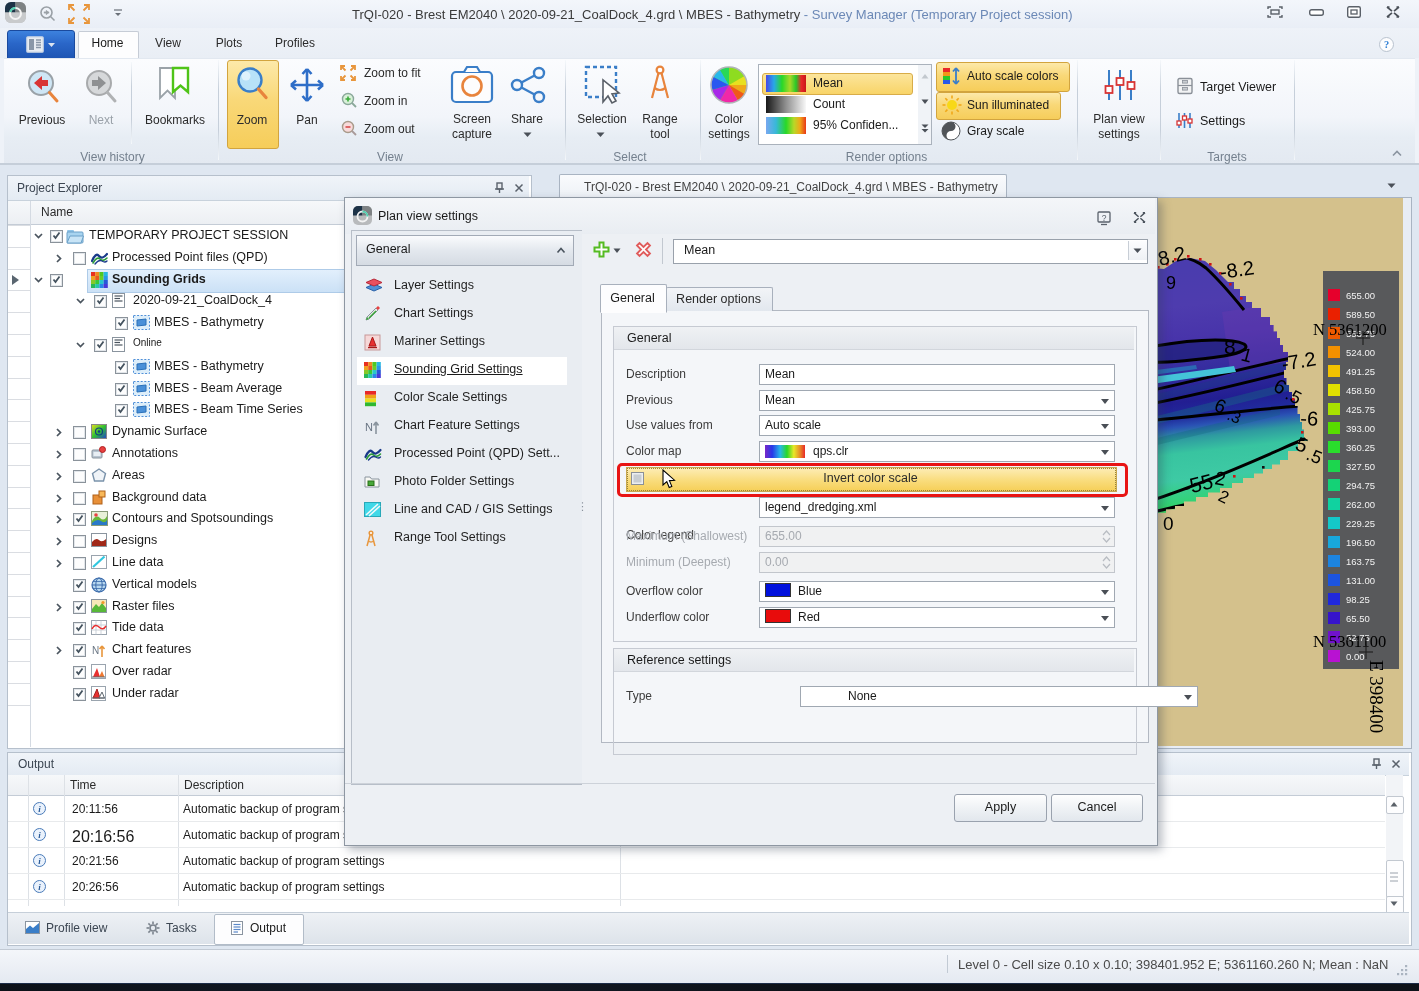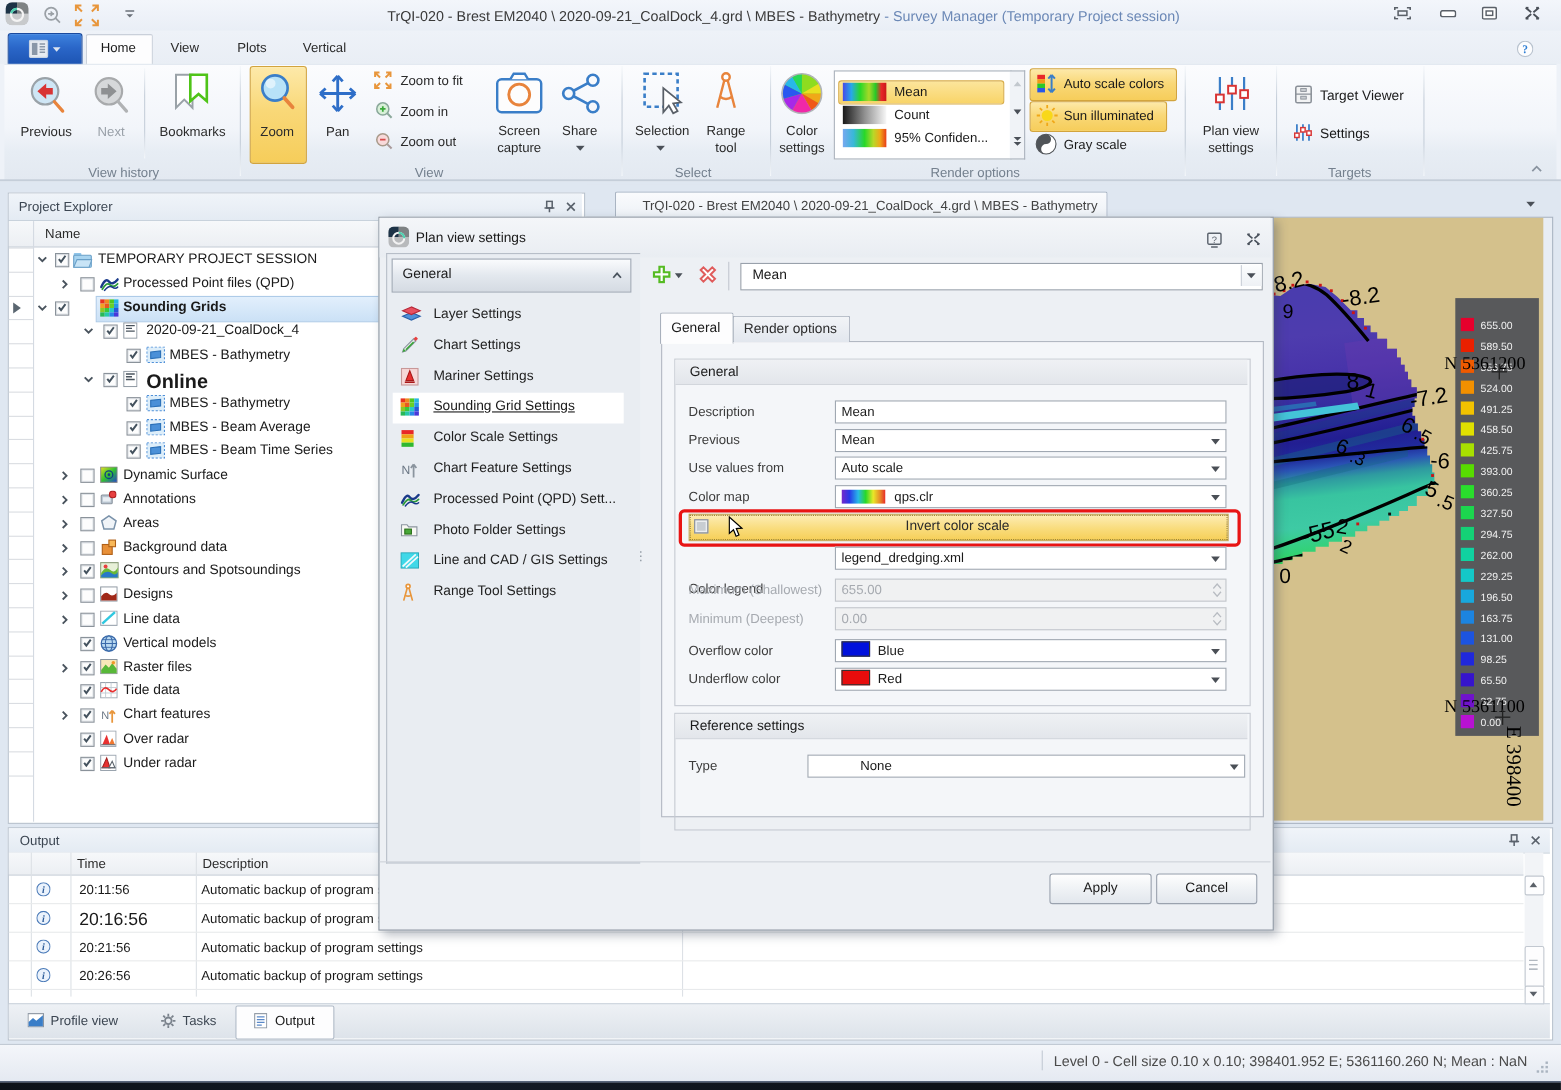--- a/index.html
+++ b/index.html
@@ -71,21 +71,21 @@
 <svg class="ic" style="left:26px;top:36px;" width="30" height="17" viewBox="0 0 30 17">
     <rect x="0.8" y="0.8" width="16.4" height="15.4" rx="1" fill="#e8ecf2" stroke="#c8d4e4" stroke-width="1.2"></rect>
     <rect x="3" y="3" width="5" height="11" fill="#8a97a8"></rect>
     <path d="M10 4 h5 M10 6.5 h5 M10 9 h5 M10 11.5 h5" stroke="#8a97a8" stroke-width="1.3"></path>
     <path d="M22 7 h7 l-3.5 4 z" fill="#dce4f0"></path>
   </svg>
 <div class="ab" style="left:78px;top:31px;width:59px;height:27px;background:#fdfdfe;border:1px solid #c6ccd6;border-bottom:none;border-radius:2px 2px 0 0;"></div>
 <div class="ab" style="left:78px;top:36px;width:59px;text-align:center;color:#1a1a1a;">Home</div>
 <div class="ab" style="left:143px;top:36px;width:50px;text-align:center;color:#2b2b2b;">View</div>
 <div class="ab" style="left:204px;top:36px;width:50px;text-align:center;color:#2b2b2b;">Plots</div>
-<div class="ab" style="left:264px;top:36px;width:62px;text-align:center;color:#2b2b2b;">Vertical</div>
+<div class="ab" style="left:264px;top:36px;width:62px;text-align:center;color:#2b2b2b;">Profiles</div>
 <svg class="ic" style="left:1379px;top:37px;" width="15" height="15" viewBox="0 0 15 15">
     <circle cx="7.5" cy="7.5" r="7" fill="#fdfdfe" stroke="#b8c2ce" stroke-width="1"></circle>
     <text x="7.5" y="11.2" text-anchor="middle" font-size="10.5" font-weight="bold" fill="#2f7fd4" font-family="Liberation Serif">?</text>
   </svg>
 
 <div class="ab" style="left:4px;top:58px;width:1411px;height:105px;background:linear-gradient(#fbfcfe,#f2f5fa 55%,#e7edf4 75%,#e3e9f1);border-top:1px solid #e2e8f0;"></div>
 <div class="ab" style="left:0;top:163px;width:1419px;height:2px;background:#c5ced9;"></div>
 <div class="vsep" style="left:131px;top:62px;height:82px;"></div>
 <div class="vsep" style="left:218px;top:60px;height:100px;"></div>
 <div class="vsep" style="left:565px;top:60px;height:100px;"></div>
@@ -476,21 +476,21 @@
 <div class="ic" style="left:112px;top:337px;">
     <svg width="13" height="15" viewBox="0 0 13 15">
       <rect x="0.5" y="0.5" width="12" height="14" fill="#fff" stroke="#8a949e"></rect>
       <g stroke="#4a545e" stroke-width="1.2">
         <line x1="2.5" y1="3" x2="10.5" y2="3"></line>
         <line x1="2.5" y1="5.5" x2="8" y2="5.5"></line>
         <line x1="2.5" y1="8" x2="10.5" y2="8"></line>
       </g>
     </svg>
   </div>
-<div class="ab" style="left:133px;top:337px;font-size:18px;font-weight:bold;white-space:nowrap;">Online</div>
+<div class="ab" style="left:133px;top:337px;font-size:10px;font-weight:normal;white-space:nowrap;">Online</div>
 <div class="ab" style="left:115px;top:361px;width:11px;height:11px;background:#fdfdfd;border:1px solid #8a929a;box-shadow:inset 0 0 0 1px #e2e6ea;"></div>
 <svg class="ic" style="left:117px;top:362px;" width="9" height="9" viewBox="0 0 9 9">
     <path d="M1.5 4.5 L3.5 7 L7.5 1.5" stroke="#44525e" stroke-width="1.8" fill="none"></path>
   </svg>
 <div class="ic" style="left:133px;top:359px;">
     <svg width="17" height="15" viewBox="0 0 17 15">
       <rect x="0.5" y="0.5" width="16" height="14" fill="#ddeefa" stroke="#5090d8" stroke-width="1" stroke-dasharray="2 1.6"></rect>
       <path d="M4 5 L13 4 L13 10 L4 11 Z" fill="#4a90d8" stroke="#2a70b8" stroke-width="1"></path>
     </svg>
   </div>
@@ -1134,17 +1134,17 @@
     </svg></div>
 <div class="lbl" style="left:626px;top:581px;">Overflow color</div>
 <div class="fld" style="left:759px;top:581px;width:349px;"><span style="display:inline-block;width:24px;height:12px;background:#0010dc;border:1px solid #333;vertical-align:-2px;"></span><span style="padding-left:7px;">Blue</span><div class="cmbarw"></div></div>
 <div class="lbl" style="left:626px;top:607px;">Underflow color</div>
 <div class="fld" style="left:759px;top:607px;width:349px;"><span style="display:inline-block;width:24px;height:12px;background:#e80c0c;border:1px solid #333;vertical-align:-2px;"></span><span style="padding-left:7px;">Red</span><div class="cmbarw"></div></div>
 
 <div class="ab" style="left:613px;top:648px;width:522px;height:105px;border:1px solid #c6cad2;"></div>
 <div class="ab" style="left:614px;top:649px;width:520px;height:22px;background:linear-gradient(#eff1f4,#e3e6eb);border-bottom:1px solid #d2d6dc;"></div>
 <div class="ab" style="left:627px;top:653px;font-size:12.5px;">Reference settings</div>
 <div class="lbl" style="left:626px;top:686px;">Type</div>
-<div class="fld" style="left:734px;top:686px;width:349px;padding-left:47px;">None<div class="cmbarw"></div></div>
+<div class="fld" style="left:800px;top:686px;width:349px;padding-left:47px;">None<div class="cmbarw"></div></div>
 
 <div class="ab" style="left:345px;top:783px;width:810px;height:1px;background:#cdd2d9;"></div>
 <div class="ab" style="left:954px;top:794px;width:91px;height:26px;background:linear-gradient(#fefefe,#eff2f5 50%,#e2e7ed);border:1px solid #9aa2ae;border-radius:3px;text-align:center;line-height:25px;font-size:12.5px;">Apply</div>
 <div class="ab" style="left:1051px;top:794px;width:90px;height:26px;background:linear-gradient(#fefefe,#eff2f5 50%,#e2e7ed);border:1px solid #9aa2ae;border-radius:3px;text-align:center;line-height:25px;font-size:12.5px;">Cancel</div>
 
 </body></html>

